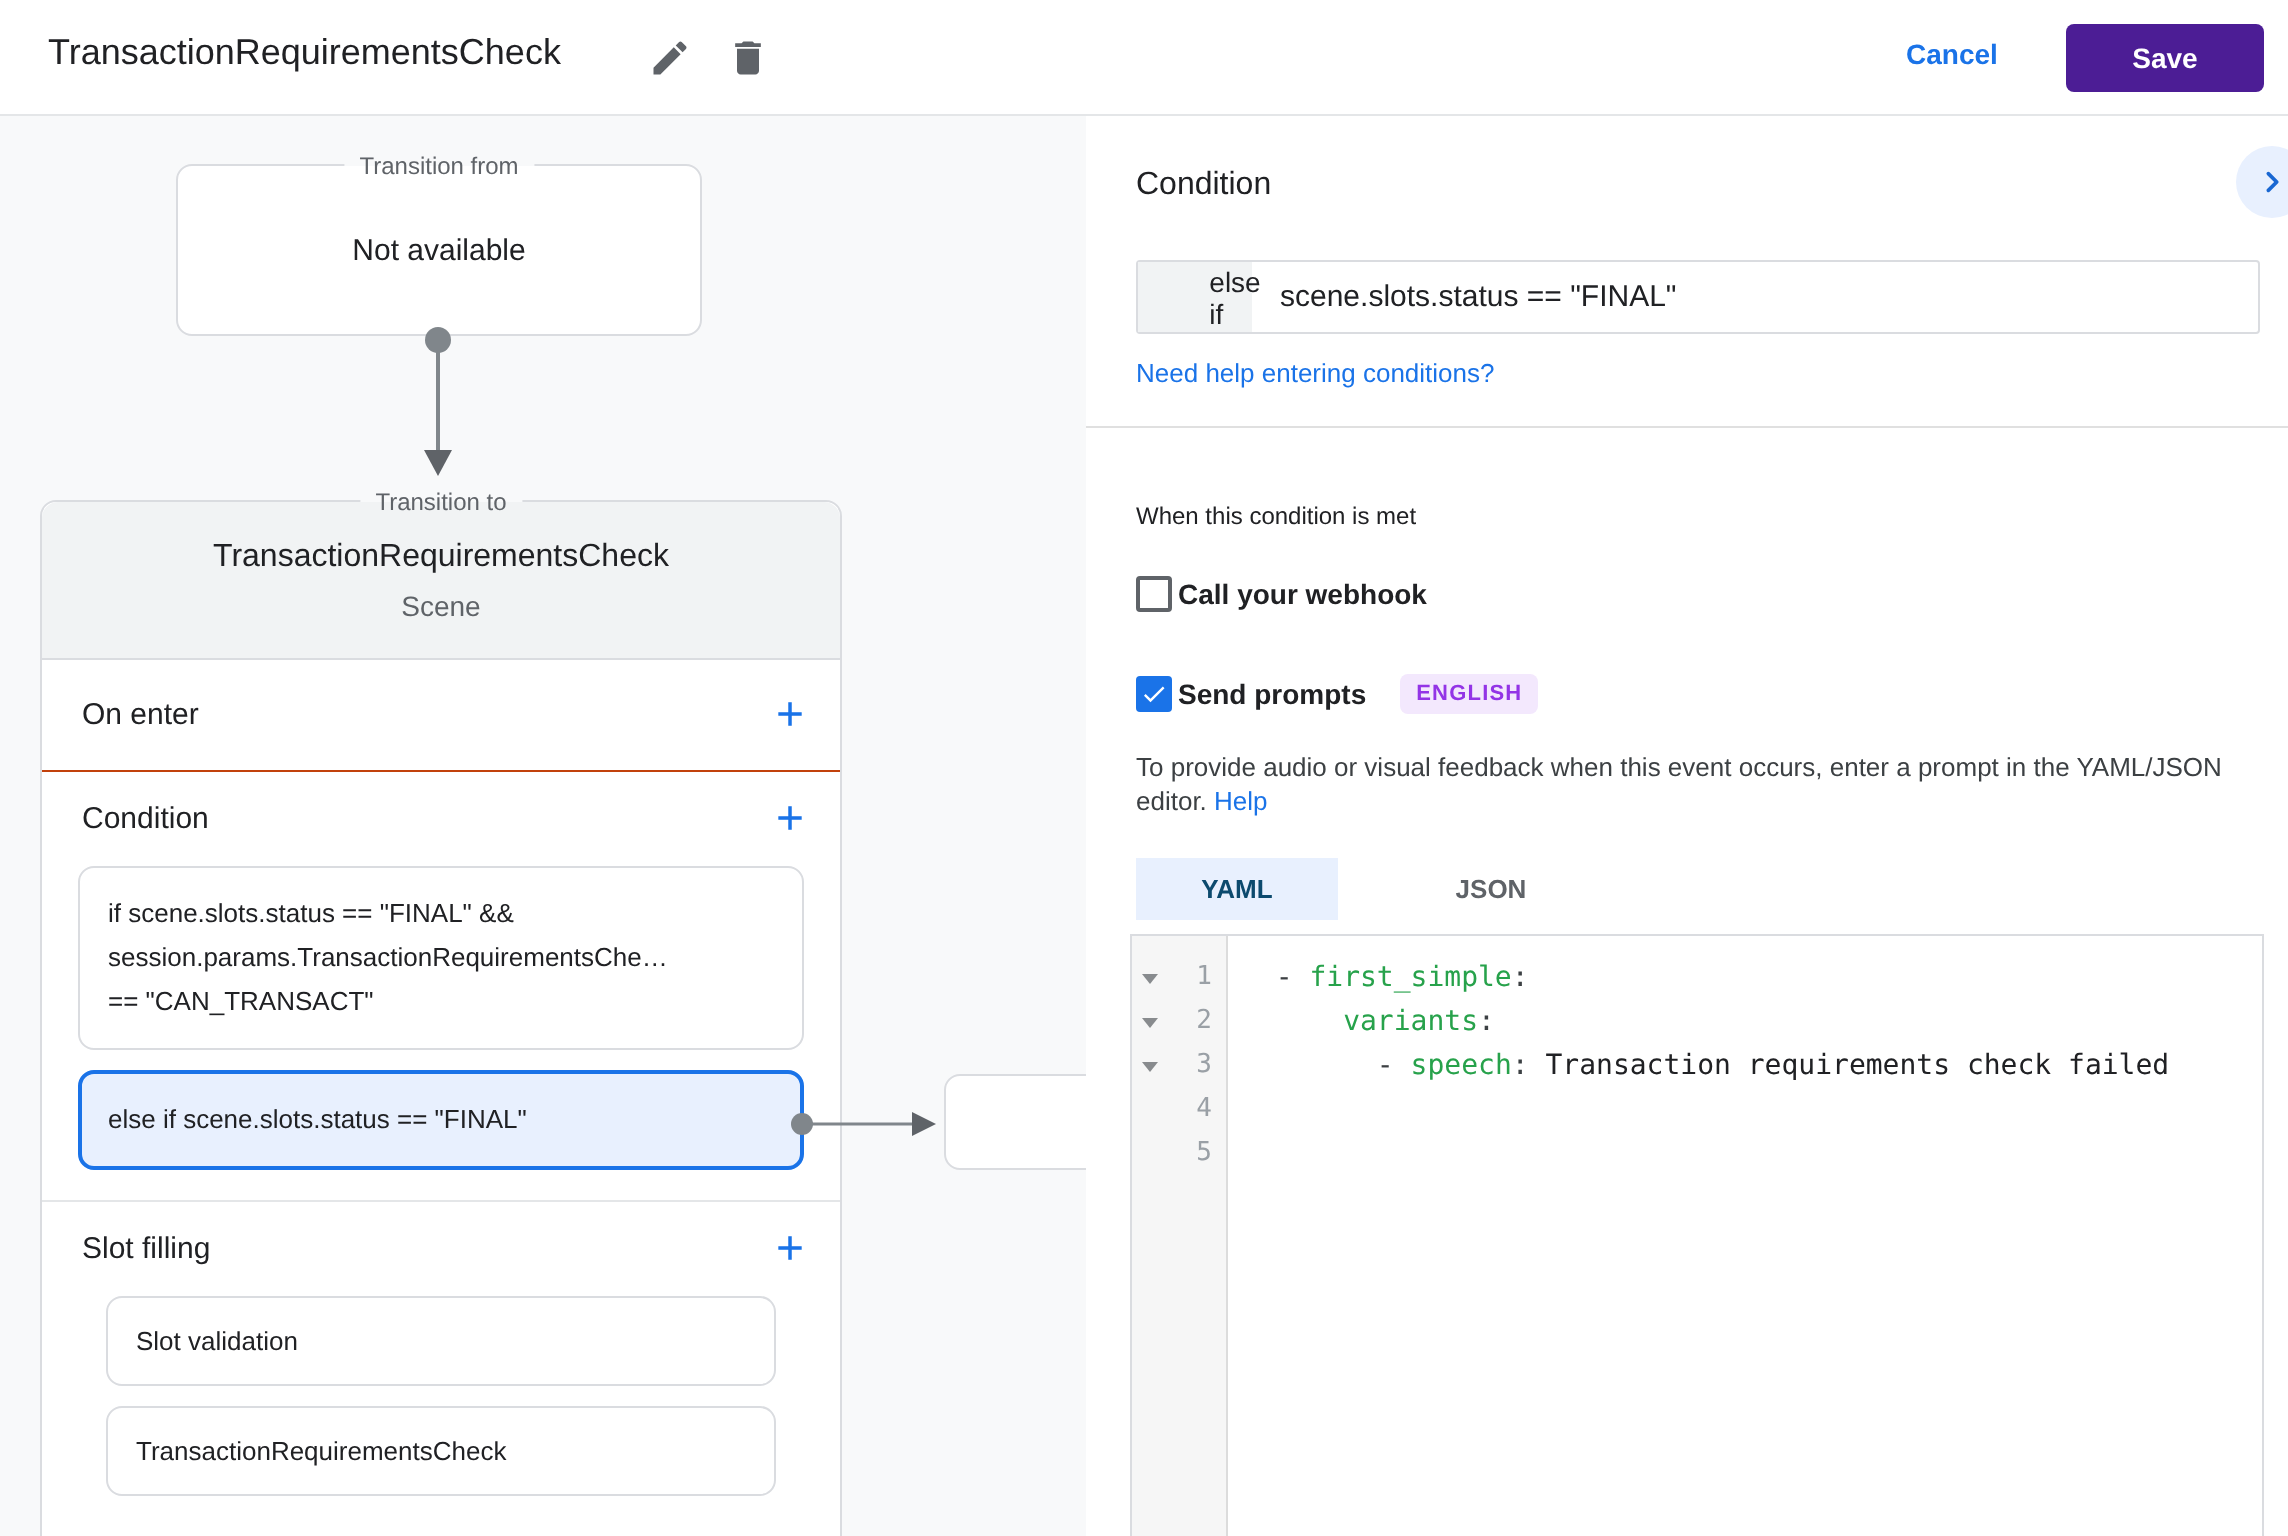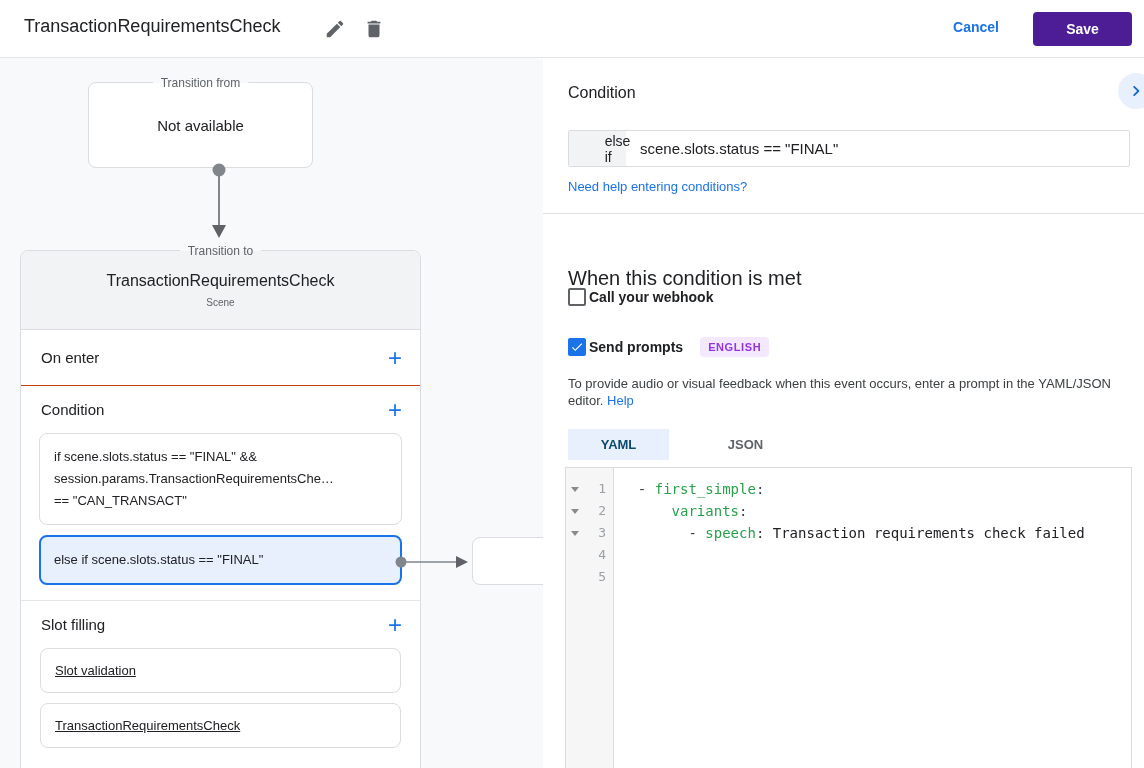--- a/index.html
+++ b/index.html
@@ -20,49 +20,49 @@
     font-weight: 600; font-family: inherit; cursor: pointer; }
 
   
   .canvas { position: absolute; left: 0; top: 58px; width: 1144px; height: 710px;
     background: #f8f9fa; overflow: hidden; }
   .legend { position: absolute; top: -8px; left: 50%; transform: translateX(-50%);
     font-size: 12px; color: #5f6368; padding: 0 8px; white-space: nowrap; line-height: 16px; }
   .lg-white { background: linear-gradient(to bottom, #f8f9fa 50%, #ffffff 50%); }
   .lg-gray  { background: linear-gradient(to bottom, #f8f9fa 50%, #f1f3f4 50%); }
 
-  .tfrom { position: absolute; left: 88px; top: 24px; width: 225px; height: 86px;
+  .tfrom { position: absolute; left: 88px; top: 24px; width: 263px; height: 86px;
     background: #fff; border: 1px solid #dadce0; border-radius: 8px; }
   .tfrom-content { width: 100%; height: 100%; display: flex; align-items: center;
     justify-content: center; font-size: 15px; color: #202124; }
 
   .conn-svg { position: absolute; }
 
   .card { position: absolute; left: 20px; top: 192px; width: 401px; height: 620px;
     background: #fff; border: 1px solid #dadce0; border-radius: 8px; }
   .card-header { height: 79px; background: #f1f3f4; border-bottom: 1px solid #dadce0;
     border-radius: 8px 8px 0 0; display: flex; flex-direction: column;
     align-items: center; justify-content: center; }
   .card-title { font-size: 16px; color: #202124; margin-bottom: 7px; }
-  .card-sub { font-size: 10px; color: #5f6368; }
+  .card-sub { font-size: 14px; color: #5f6368; }
   .sec-row { display: flex; align-items: center; justify-content: space-between;
     padding: 0 14px 0 20px; }
   .row-onenter { height: 56px; border-bottom: 1px solid #c2410c; text-align: right; }
   .sec-title-row { height: 47px; }
   .sec-label { font-size: 15px; color: #202124; }
   .plus { color: #1a73e8; font-size: 24px; font-weight: 300; line-height: 20px;
     cursor: pointer; padding: 2px 4px; }
   .sec-condition { border-bottom: 1px solid #e4e6e8; padding-bottom: 15px; }
   .cond-box { margin: 0 18px; padding: 12px 14px; border: 1px solid #dadce0;
     border-radius: 8px; background: #fff; font-size: 13px; line-height: 22px;
     color: #202124; cursor: pointer; }
   .cond-box.selected { margin-top: 10px; background: #e8f0fe; border: 2px solid #1a73e8;
     padding: 12px 13px; }
-  .slot-box { margin: 0 19px; padding: 14px; border: 1px solid #dadce0;
-    border-radius: 8px; background: #fff; font-size: 13px; color: #202124; cursor: pointer; text-decoration: underline; }
+  .slot-box { margin: 0 32px; padding: 14px; border: 1px solid #dadce0;
+    border-radius: 8px; background: #fff; font-size: 13px; color: #202124; cursor: pointer; }
   .slot-box + .slot-box { margin-top: 10px; }
 
   .target-box { position: absolute; left: 472px; top: 479px; width: 80px; height: 48px;
     background: #fff; border: 1px solid #dadce0; border-radius: 8px; }
 
   
   .panel { position: absolute; left: 543px; top: 58px; width: 601px; height: 710px;
     background: #fff; overflow: hidden; z-index: 20; }
   .p-heading { position: absolute; left: 25px; top: 26px; font-size: 16px; color: #202124; }
   .collapse-btn { position: absolute; left: 575px; top: 15px; width: 36px; height: 36px;
@@ -73,21 +73,21 @@
     border: 1px solid #dadce0; border-radius: 2px; display: flex; align-items: stretch;
     background: #fff; }
   .cond-prefix { width: 57px; background: #f1f3f4; display: flex; align-items: center;
     justify-content: center; font-size: 14px; color: #202124; padding-left: 40px; }
   .cond-value { flex: 1; border: none; outline: none; font-family: inherit;
     font-size: 15px; color: #202124; padding: 0 0 0 14px; background: transparent; }
   .help-link { position: absolute; left: 25px; top: 121px; font-size: 13px;
     color: #1a73e8; text-decoration: none; cursor: pointer; }
   .p-divider { position: absolute; left: 0; top: 155px; width: 601px; height: 1px;
     background: #e0e0e0; }
-  .when-heading { position: absolute; left: 25px; top: 209px; font-size: 20px; color: #202124; }
+  .when-heading { position: absolute; left: 25px; top: 193px; font-size: 12px; color: #202124; }
   .check-row { position: absolute; left: 25px; display: flex; align-items: center; }
   .row-webhook { top: 230px; } .row-prompts { top: 279px; }
   .cbox { width: 18px; height: 18px; border: 2px solid #5f6368; border-radius: 2px;
     background: #fff; cursor: pointer; flex: none; }
   .cbox.checked { border: none; background: #1a73e8; width: 18px; height: 18px;
     display: flex; align-items: center; justify-content: center; }
   .cbox.checked svg { width: 14px; height: 14px; fill: #fff; }
   .check-label { margin-left: 3px; font-size: 14px; font-weight: 700; color: #202124; }
   .lang-badge { margin-left: 17px; background: #f3e8fd; color: #9334e6; font-size: 11px;
     font-weight: 700; letter-spacing: 0.6px; padding: 4px 8px; border-radius: 4px; }

